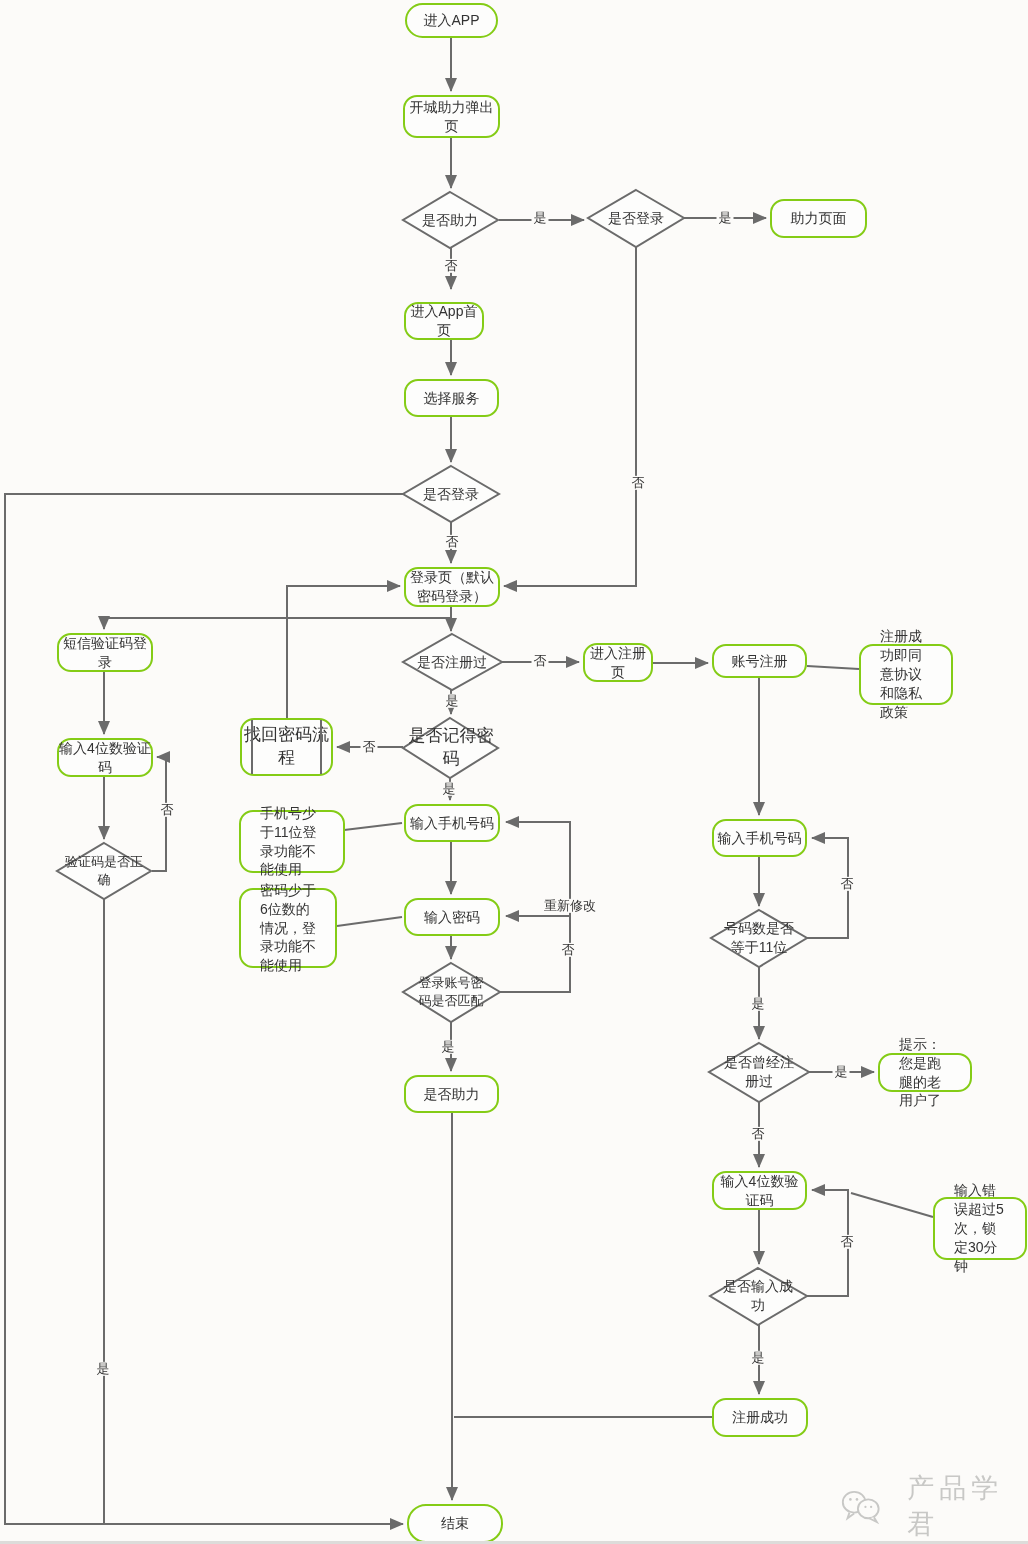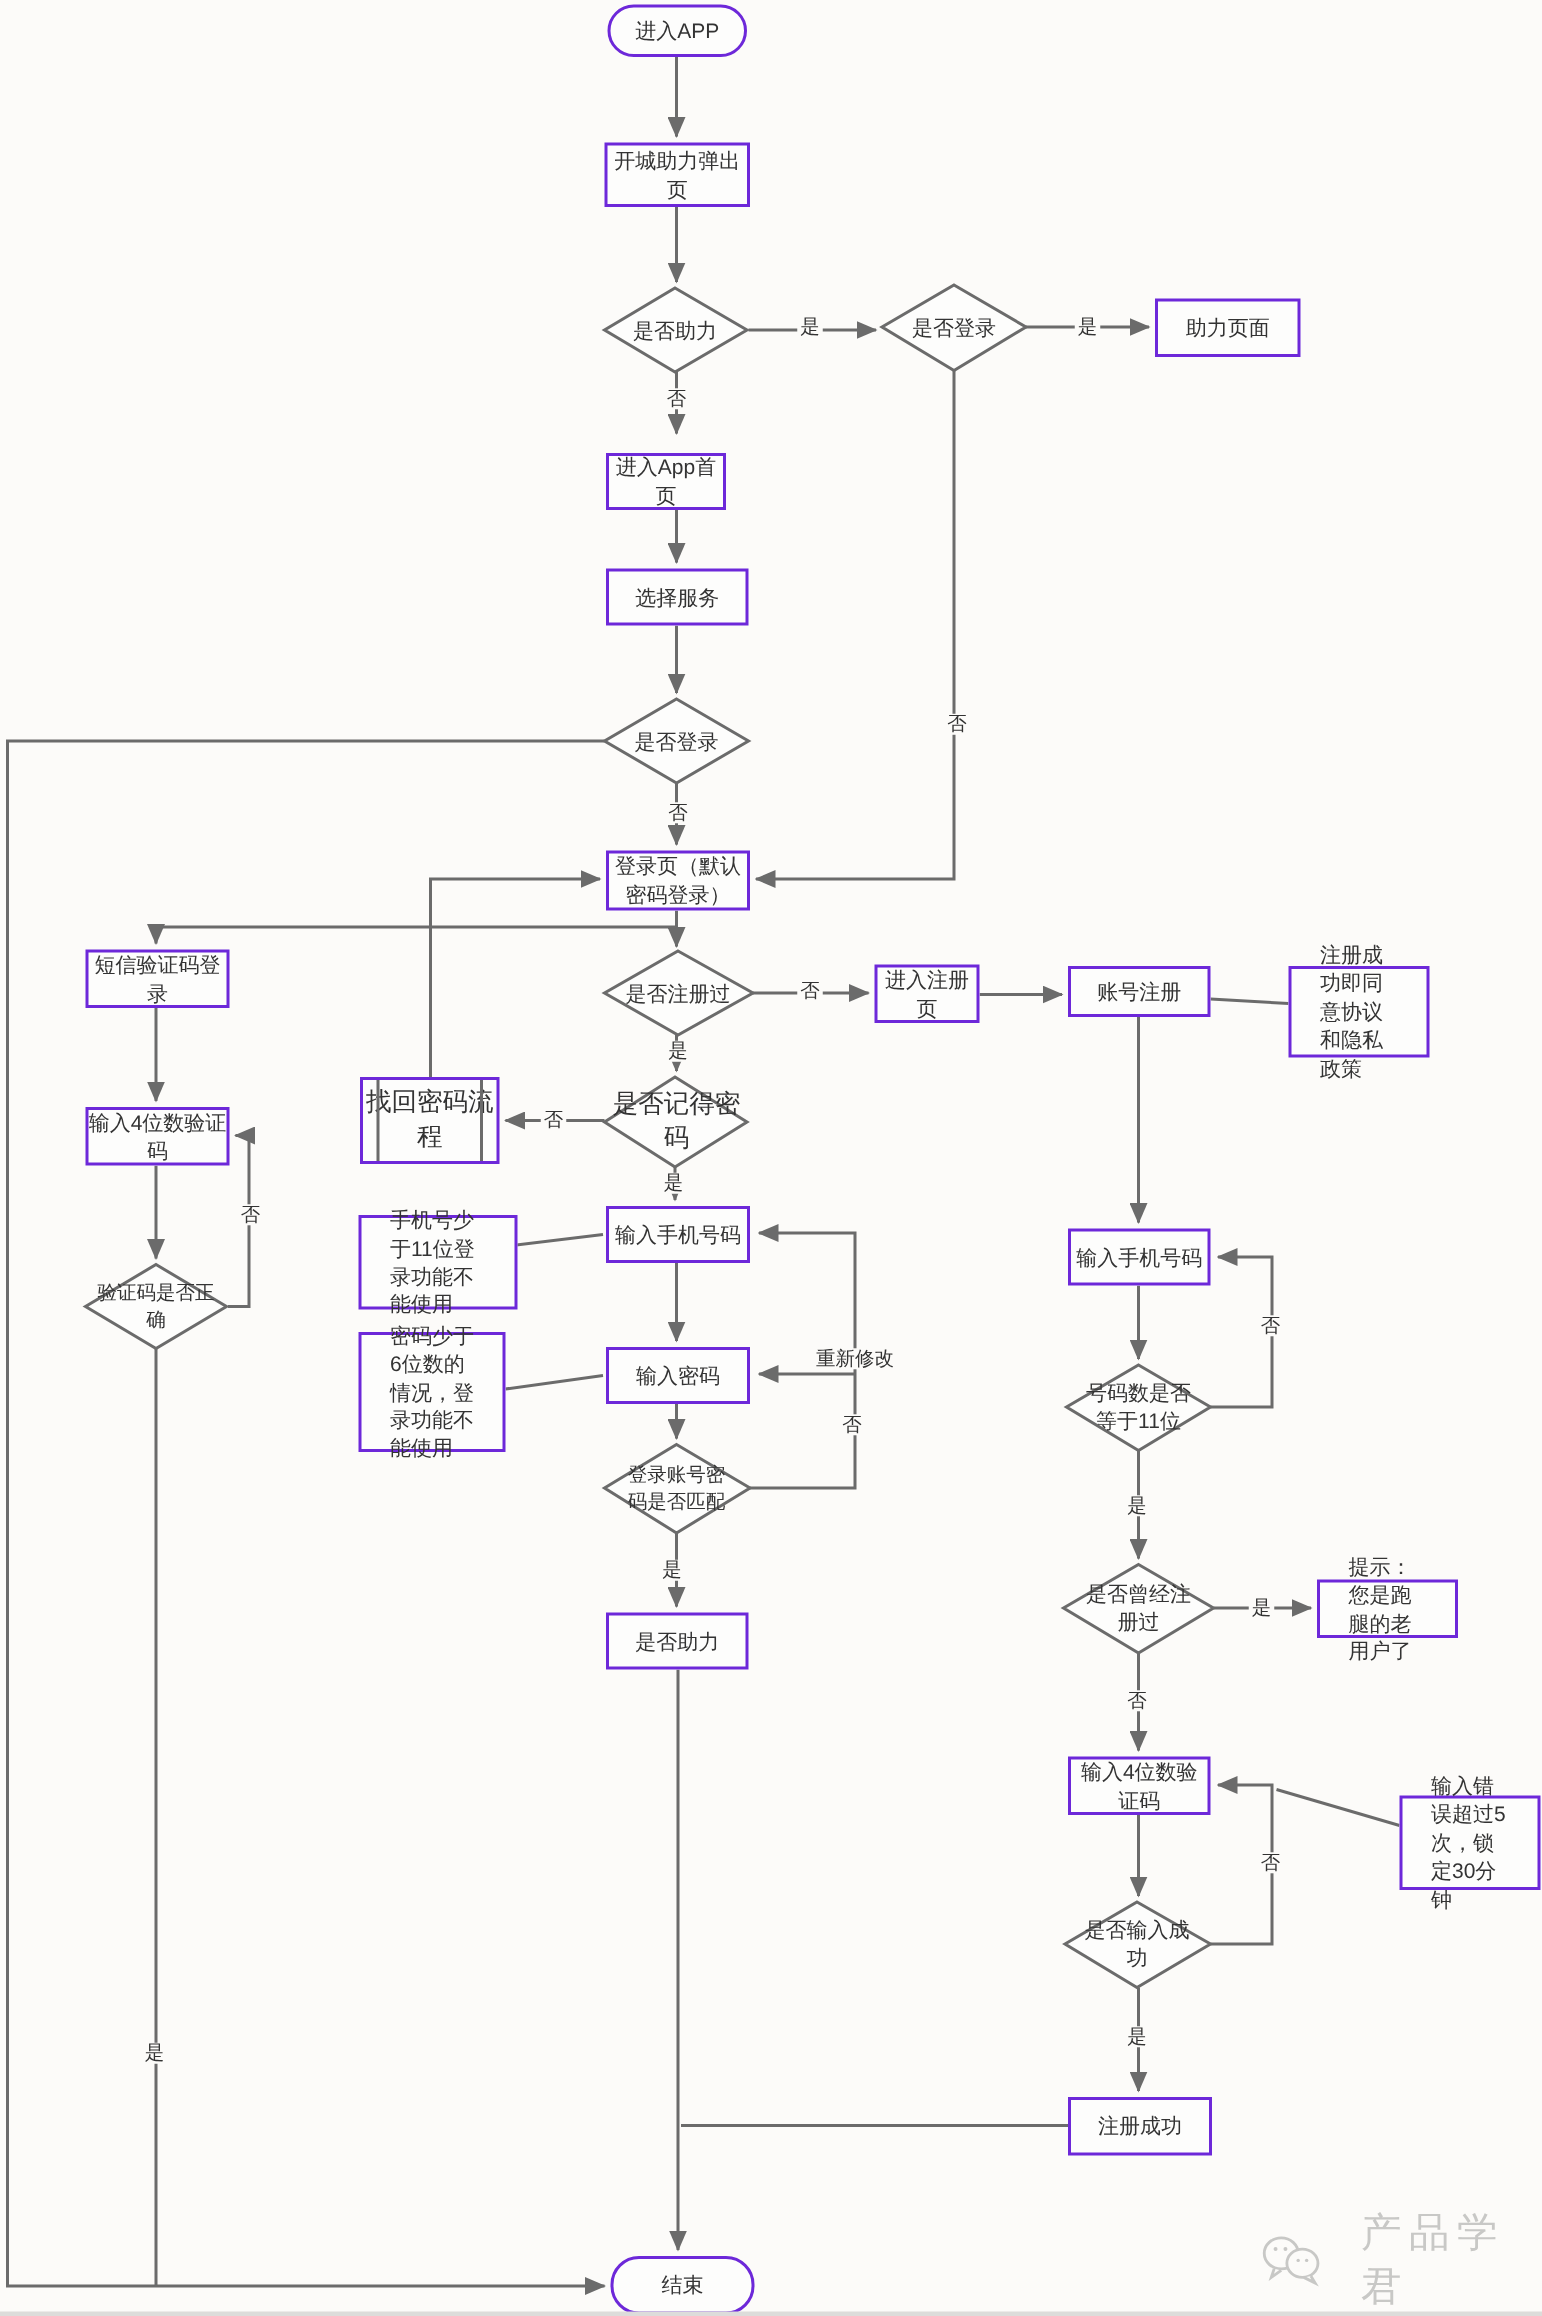--- a/index.html
+++ b/index.html
@@ -6,24 +6,24 @@
   #stage{
     position:relative;width:1028px;height:1544px;
     background:#fcfbf9;
     font-family:"Liberation Sans","DejaVu Sans",sans-serif;
     color:#333;overflow:hidden;
   }
   #edges{position:absolute;left:0;top:0;width:1028px;height:1544px;}
   .node{
     position:absolute;box-sizing:border-box;
     display:flex;align-items:center;justify-content:center;
-    text-align:center;font-size:14px;line-height:1.35;color:#333;
+    text-align:center;font-size:14px;line-height:1.35;color:#333;border-radius:14px;
   }
   .process,.annotation,.terminator,.predefined{
-    background:#fdfdfc;border:2px solid #6d28d9;
+    background:#fdfdfc;border:2px solid #84cc16;
   }
   .terminator{border-radius:19px;}
   .annotation{justify-content:flex-start;align-items:center;text-align:left;padding:4px 19px;}
   .decision{background:transparent;border:none;}
   .predefined{position:absolute;}
   .pbar{position:absolute;top:0;bottom:0;width:2px;background:#6b6b6b;}
   .pbar.l{left:9px;} .pbar.r{right:9px;}
   .elabel{
     position:absolute;transform:translate(-50%,-50%);
     font-size:13px;color:#333;background:#fcfbf9;padding:0 2px;line-height:1.1;

